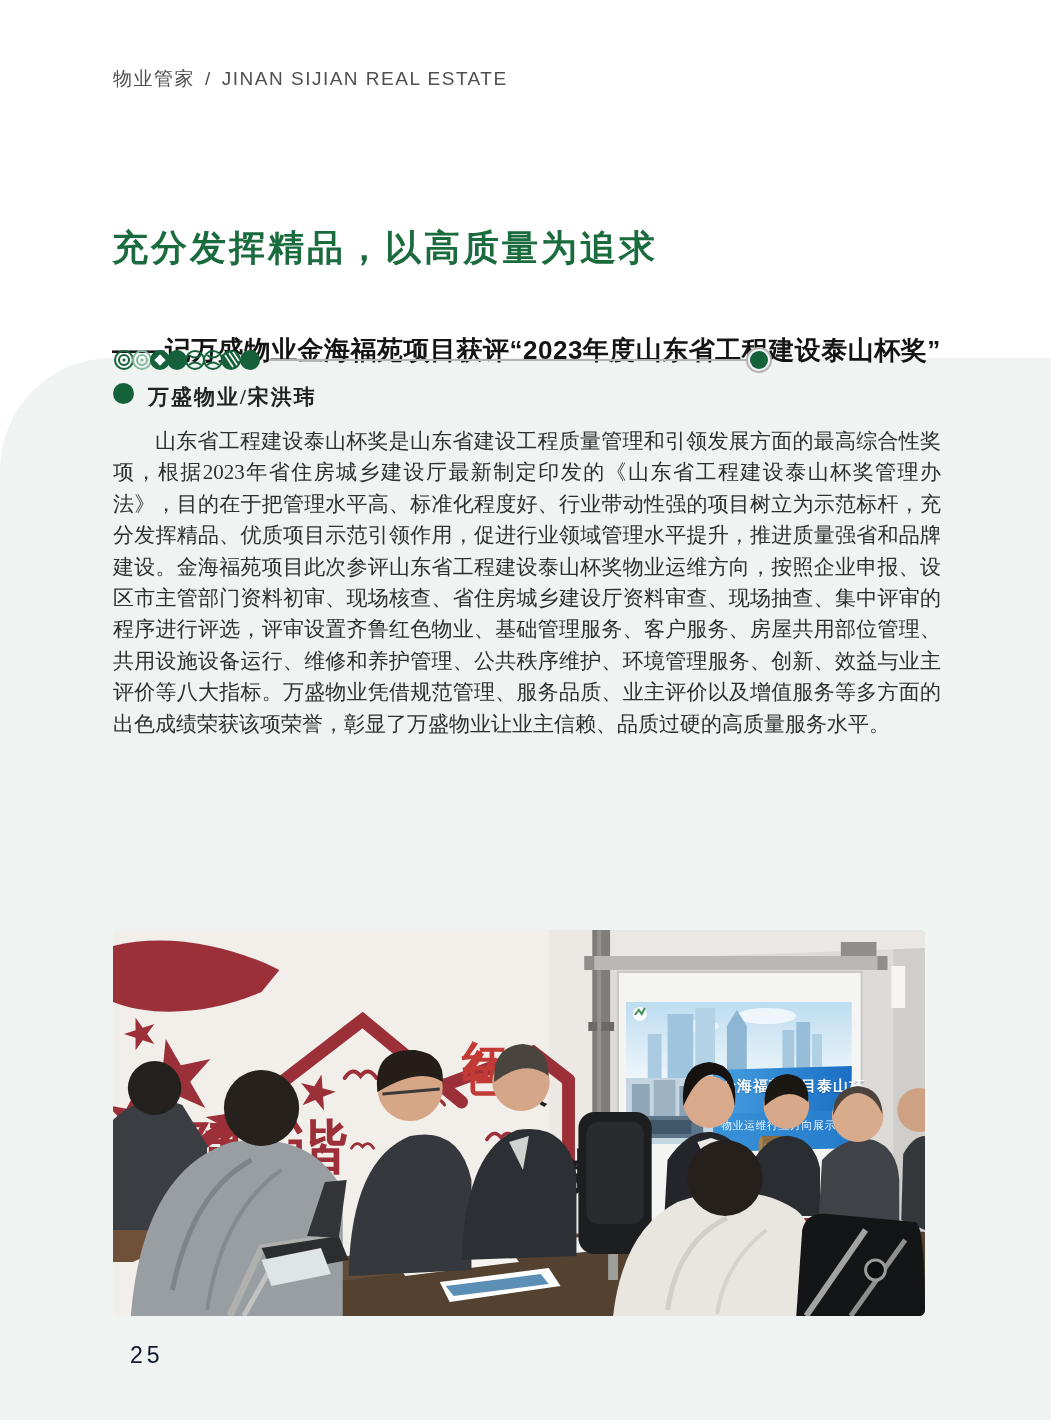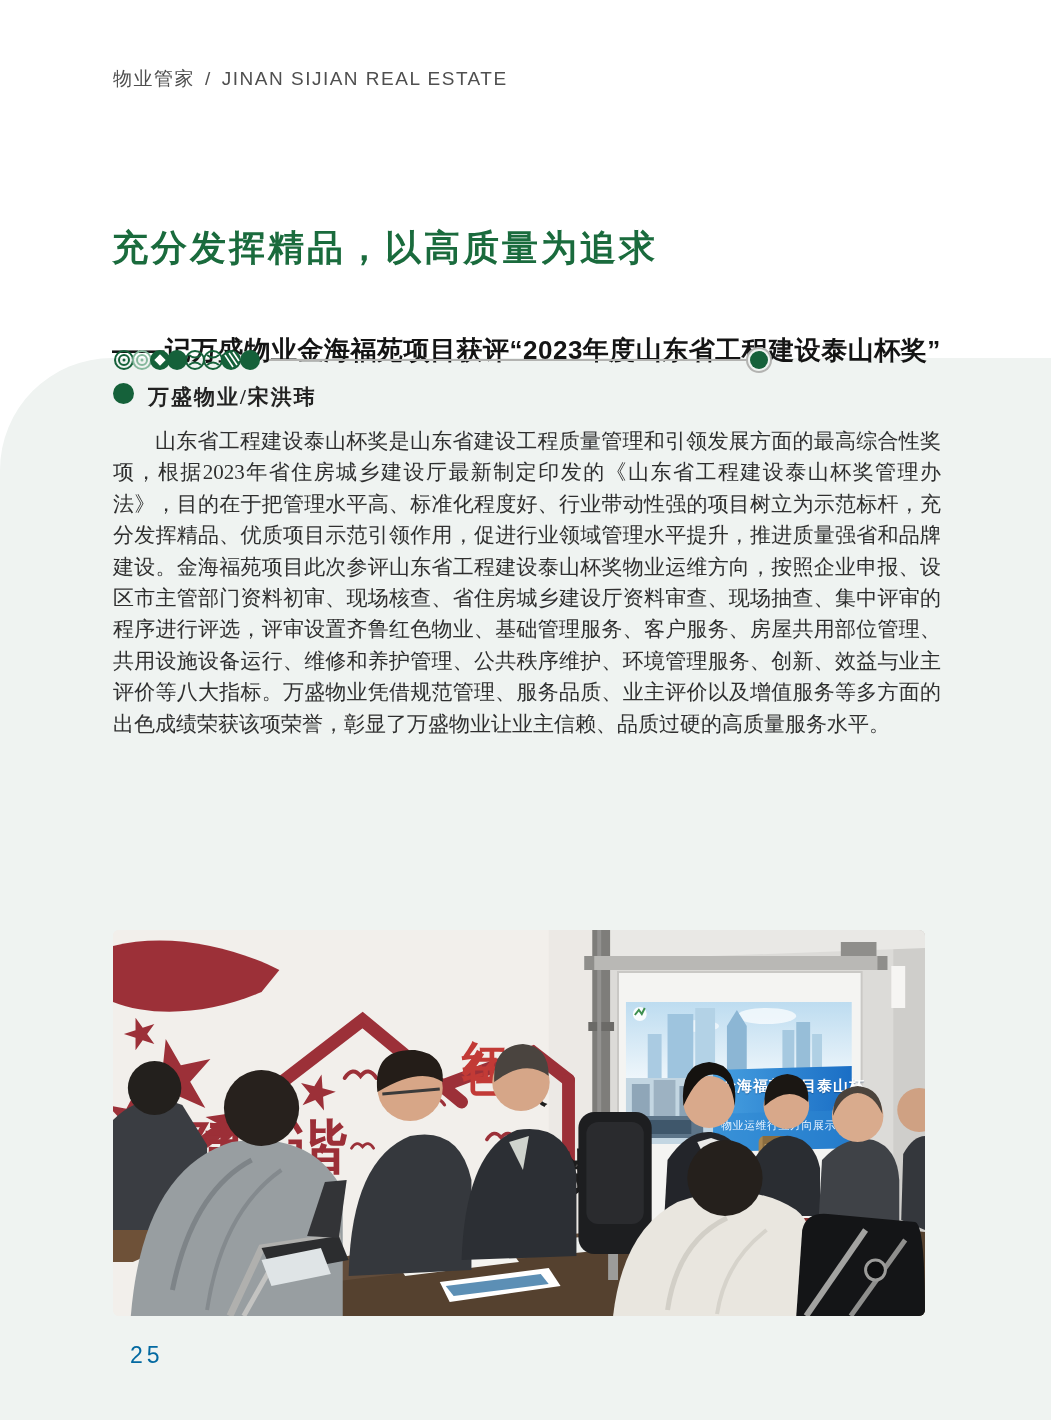--- a/index.html
+++ b/index.html
@@ -41,21 +41,21 @@
   .vred{left:350px;top:74px;font-size:46px;color:#c23a36;letter-spacing:10px;}
   .vb1{left:398px;top:96px;font-size:37px;color:#1d1d1d;letter-spacing:7px;}
   .vb2{left:440px;top:188px;font-size:37px;color:#1d1d1d;letter-spacing:5px;}
   .gmark{left:396px;top:302px;width:38px;height:38px;border:3px solid #b3383d;
          border-radius:50%;color:#b3383d;font-size:26px;font-weight:bold;
          display:flex;align-items:center;justify-content:center;transform:rotate(90deg);}
   .scr-title{left:608px;top:147px;width:140px;font-size:15px;font-weight:bold;color:#fff;
              text-align:center;letter-spacing:1px;text-shadow:0 1px 1px rgba(0,40,90,.4);}
   .scr-sub{left:606px;top:188px;width:142px;font-size:11px;color:#eaf4ff;
            text-align:center;letter-spacing:0.5px;}
-  .pagenum{position:absolute;left:130px;top:1342px;font-size:23px;color:#0369a1;
+  .pagenum{position:absolute;left:130px;top:1342px;font-size:23px;color:#0f172a;
            letter-spacing:4px;}
 </style>
 </head>
 <body>
 
 <div class="panel"></div>
 
 <div class="masthead">
   <span>物业管家</span><span class="sep">/</span><span>JINAN SIJIAN REAL ESTATE</span>
 </div>

